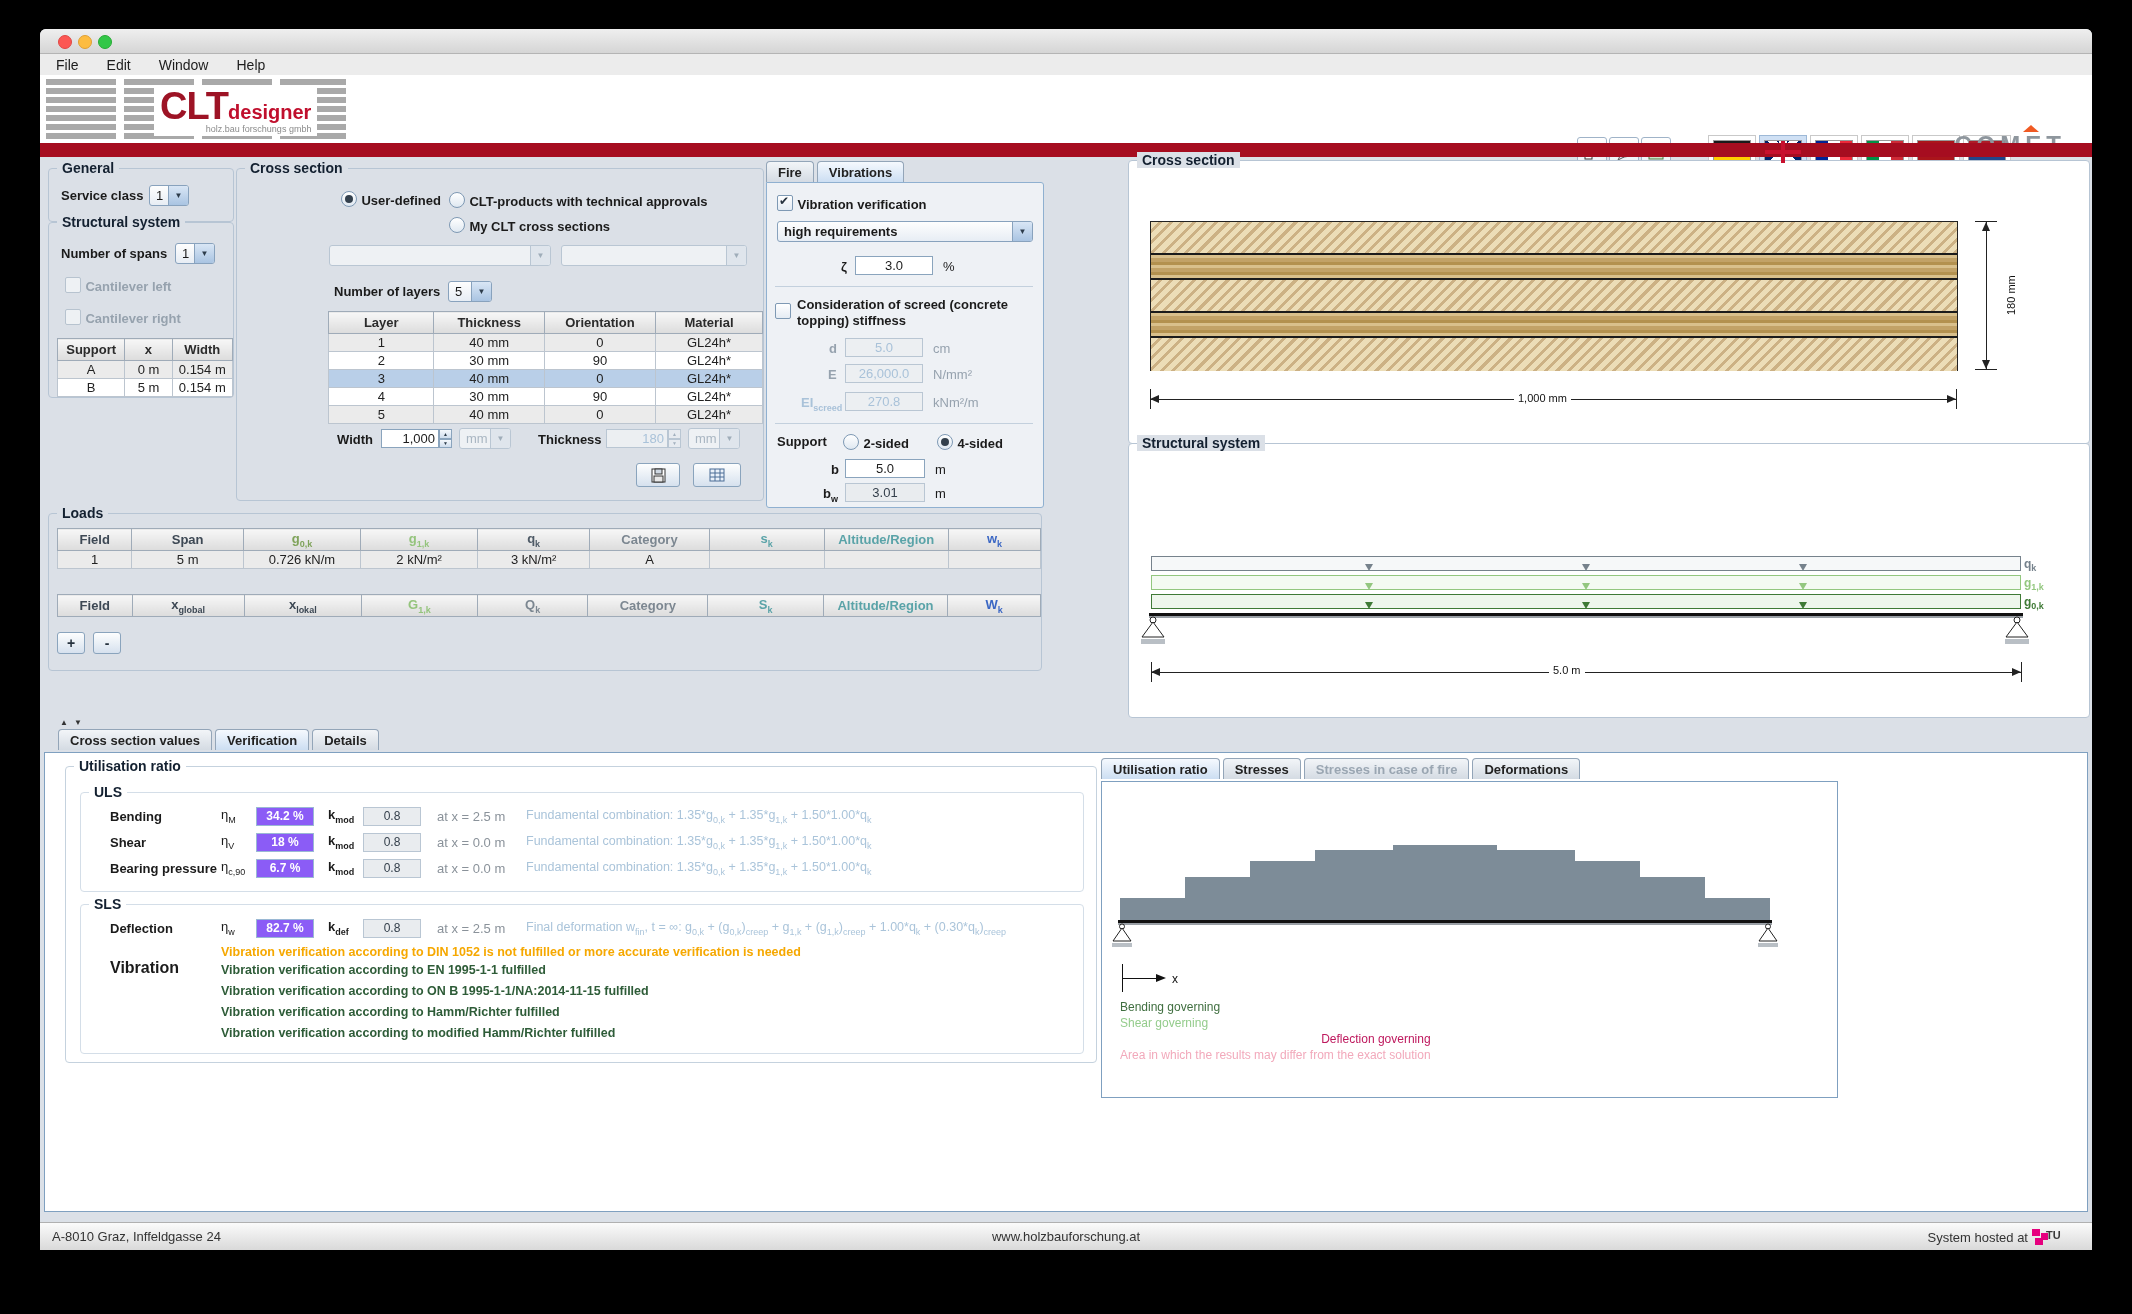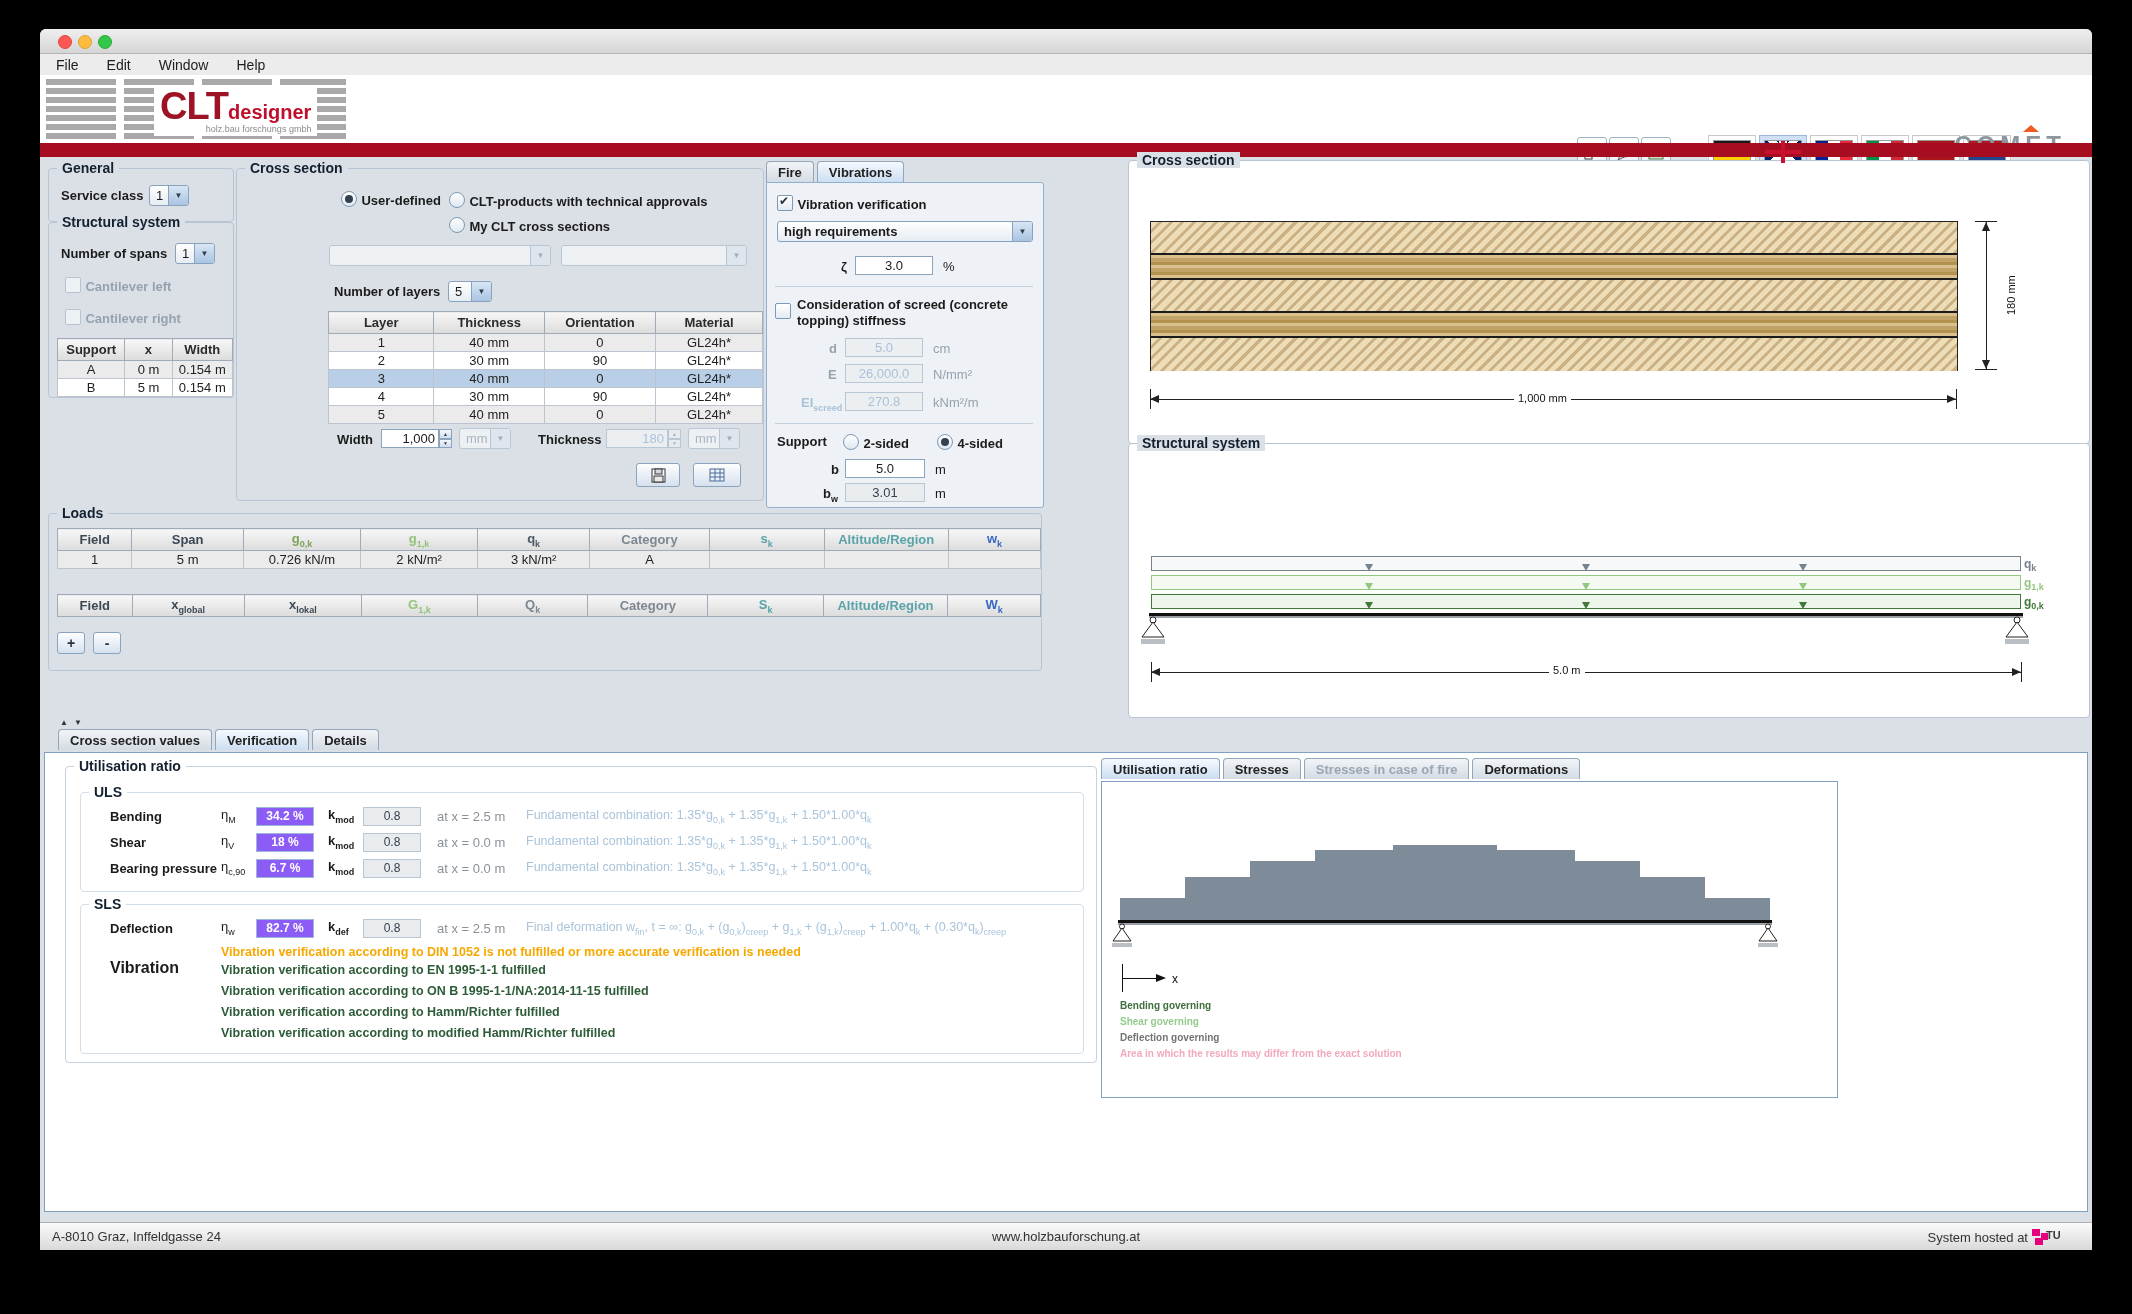--- a/index.html
+++ b/index.html
@@ -92,21 +92,21 @@
   .vname{position:absolute;left:29px;font-weight:bold;}
   .vsym{position:absolute;left:140px;}
   .vbadge{position:absolute;left:175px;width:56px;height:17px;background:#8b5cf6;border:1px solid #9ab8d4;color:#fff;font-size:12px;font-weight:bold;display:flex;align-items:center;justify-content:center;}
   .vk{position:absolute;left:247px;font-weight:bold;}
   .vkbox{position:absolute;left:282px;width:56px;height:17px;background:#e9ecef;border:1px solid #b9c6d3;display:flex;align-items:center;justify-content:center;font-size:12px;color:#35404c;}
   .vat{position:absolute;left:356px;color:#8a929a;}
   .vnote{position:absolute;left:445px;color:#aac4da;font-size:12.5px;white-space:nowrap;}
   .okline{font-size:12.5px;font-weight:bold;color:#2e5c38;height:21px;}
   .warnline{position:absolute;font-size:12.5px;font-weight:bold;color:#f6a800;}
   
-  .legrow{font-size:10px;font-weight:bold;height:16px;}
+  .legrow{font-size:12px;font-weight:normal;height:16px;}
   .statusbar{position:absolute;left:0;top:1193px;width:100%;height:28px;background:linear-gradient(#fbfbfb,#d8d8d8);border-top:1px solid #b0b0b0;font-size:13px;color:#333;}
   sub{font-size:9px;}
   .tu{display:inline-block;position:relative;width:20px;height:16px;vertical-align:-3px;margin-left:4px;background:
       linear-gradient(#e6007e,#e6007e) 0 0/8px 7px no-repeat,
       linear-gradient(#e6007e,#e6007e) 9px 4px/7px 7px no-repeat,
       linear-gradient(#e6007e,#e6007e) 3px 9px/8px 7px no-repeat;}
   .tu span{position:absolute;left:14px;top:0px;font-size:11px;font-weight:bold;color:#3a3a3a;background:transparent;}
 </style>
 </head>
 <body>
@@ -570,21 +570,21 @@
             <polygon points="14,5 5,18 23,18 14,5" fill="#fff" stroke="#222"></polygon>
             <rect x="4" y="20" width="20" height="4" fill="#b9bfc5"></rect>
           </svg></div>
       <div class="abs" style="left:20px;top:182px;width:1px;height:28px;background:#111;"></div>
       <div class="abs" style="left:20px;top:196px;width:36px;height:1px;background:#111;"></div>
       <div class="abs" style="left:54px;top:192px;border-top:4.5px solid transparent;border-bottom:4.5px solid transparent;border-left:10px solid #111;"></div>
       <span class="abs" style="left:70px;top:190px;font-size:12px;color:#111;">x</span>
       <div class="abs" style="left:18px;top:218px;">
           <div class="legrow" style="color: rgb(63, 110, 63);">Bending governing</div>
           <div class="legrow" style="color: rgb(148, 204, 140);">Shear governing</div>
-          <div class="legrow" style="color: #737373;">Deflection governing</div>
+          <div class="legrow" style="color: #be185d; text-align: right;">Deflection governing</div>
           <div class="legrow" style="color: rgb(242, 169, 187);">Area in which the results may differ from the exact solution</div>
         </div>
     </div>
   </div>
 
   <div class="statusbar">
     <span class="abs" style="left:12px;top:6px;">A-8010 Graz, Inffeldgasse 24</span>
     <span class="abs" style="left:0;right:0;top:6px;text-align:center;">www.holzbauforschung.at</span>
     <span class="abs" style="right:40px;top:6px;"><span>System hosted at</span><span class="tu"><span>TU</span></span></span>
   </div>

